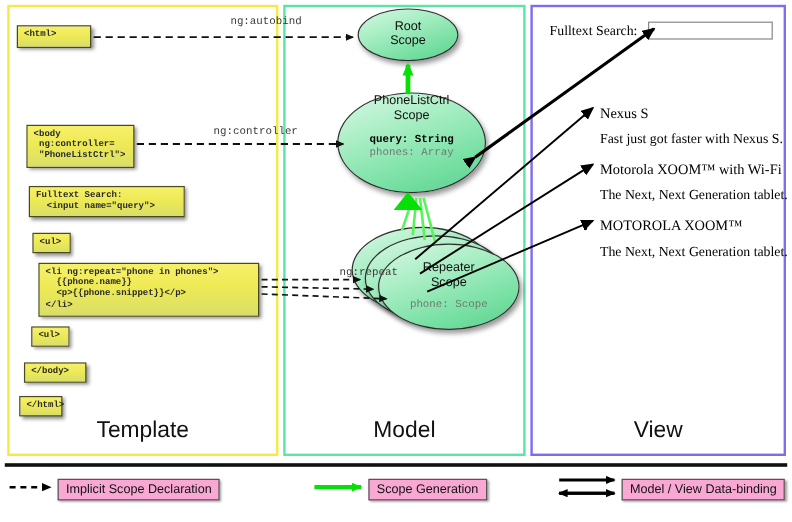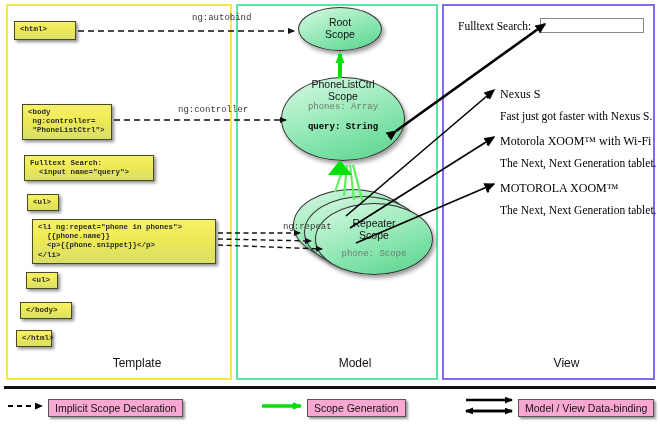--- a/index.html
+++ b/index.html
@@ -8,21 +8,21 @@
 
   #stage{position:absolute;left:0;top:0;width:660px;height:435px;}
 
   
   .column{position:absolute;background:#ffffff;border:2px solid #000;box-sizing:border-box;}
   #col-template{left:6px;  top:4px; width:226px; height:376px; border-color:#f2ea46;}
   #col-model{   left:236px;top:4px; width:202px; height:376px; border-color:#59e6a5;}
   #col-view{    left:442px;top:4px; width:213px; height:376px; border-color:#7c6df0;}
 
   .col-label{position:absolute;width:100%;text-align:center;bottom:8px;
-             font-size:12px;color:#111;font-family:"Liberation Sans",sans-serif;padding-left:18px;}
+             font-size:19px;color:#111;font-family:"Liberation Sans",sans-serif;}
 
   
   .codebox{position:absolute;box-sizing:border-box;border:1px solid #4a4a20;
            background:linear-gradient(180deg,#f6f06a 0%,#eeea55 45%,#d9de68 100%);
            box-shadow:2px 2px 3px rgba(0,0,0,.45);
            font-family:"Liberation Mono","DejaVu Sans Mono",monospace;
            font-size:7.5px;line-height:9.2px;color:#2a2a2a;
            padding:3px 5px;white-space:pre;font-weight:bold;}
 
   
@@ -115,22 +115,22 @@
   <div class="codebox" style="left:16px;top:330px;width:36px;height:17px;text-align:center;">&lt;/html&gt;</div>
 
   <div class="ellipse" style="left:298px;top:7px;width:84px;height:44px;">
     <div class="ell-title" style="margin-top:8px;">Root</div>
     <div class="ell-title">Scope</div>
   </div>
 
   <div class="ellipse" style="left:281px;top:77px;width:124px;height:84px;">
     <div class="ell-title" style="">PhoneListCtrl</div>
     <div class="ell-title">Scope</div>
+    <div class="ell-prop prop-bold" style="margin-top:9px;">query: String</div>
     <div class="ell-prop prop-dim">phones: Array</div>
-    <div class="ell-prop prop-bold" style="margin-top:9px;">query: String</div>
   </div>
 
   <div class="ellipse" style="left:293px;top:189px;width:118px;height:72px;"></div>
   <div class="ellipse" style="left:304px;top:196px;width:118px;height:72px;"></div>
   <div class="ellipse" style="left:315px;top:203px;width:118px;height:72px;">
     <div class="ell-title" style="margin-top:13px;">Repeater</div>
     <div class="ell-title">Scope</div>
     <div class="ell-prop prop-dim" style="margin-top:8px;">phone: Scope</div>
   </div>
 

